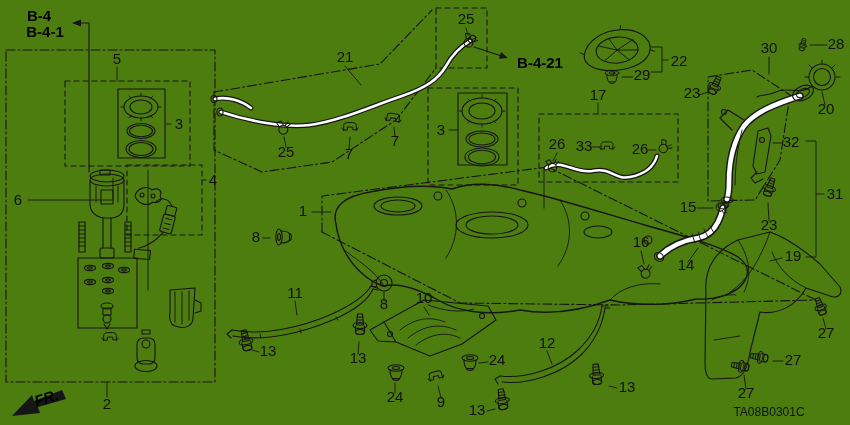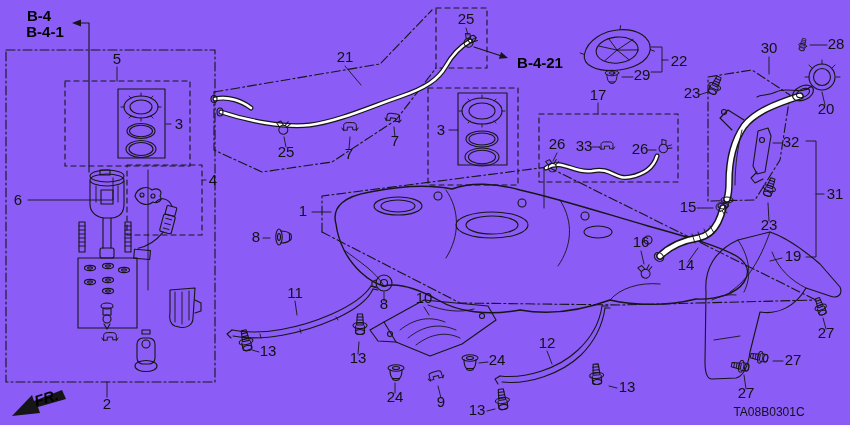--- a/index.html
+++ b/index.html
@@ -1,16 +1,16 @@
 <!DOCTYPE html>
 <html><head>
 <meta charset="utf-8">
 <style>
   html,body{margin:0;padding:0;background:#e8e8e8;}
-  .stage{position:relative;width:850px;height:425px;background:#8b5cf6;overflow:hidden;
+  .stage{position:relative;width:850px;height:425px;background:#4d7c0f;overflow:hidden;
          font-family:"Liberation Sans",sans-serif;}
   svg{display:block}
   .ln{stroke:#161616;fill:none;stroke-width:1.1;stroke-linecap:round;stroke-linejoin:round;}
   .thin{stroke-width:0.9}
   .dashdot{stroke-dasharray:9 3 2 3;}
   .dashed{stroke-dasharray:5 4;}
   .tubeo{stroke:#161616;fill:none;stroke-width:5;stroke-linecap:round;}
   .tubei{stroke:#ffffff;fill:none;stroke-width:2.6;stroke-linecap:round;}
   .tubeoB{stroke:#161616;fill:none;stroke-width:7.5;stroke-linecap:round;}
   .tubeiB{stroke:#ffffff;fill:none;stroke-width:4.6;stroke-linecap:round;}

